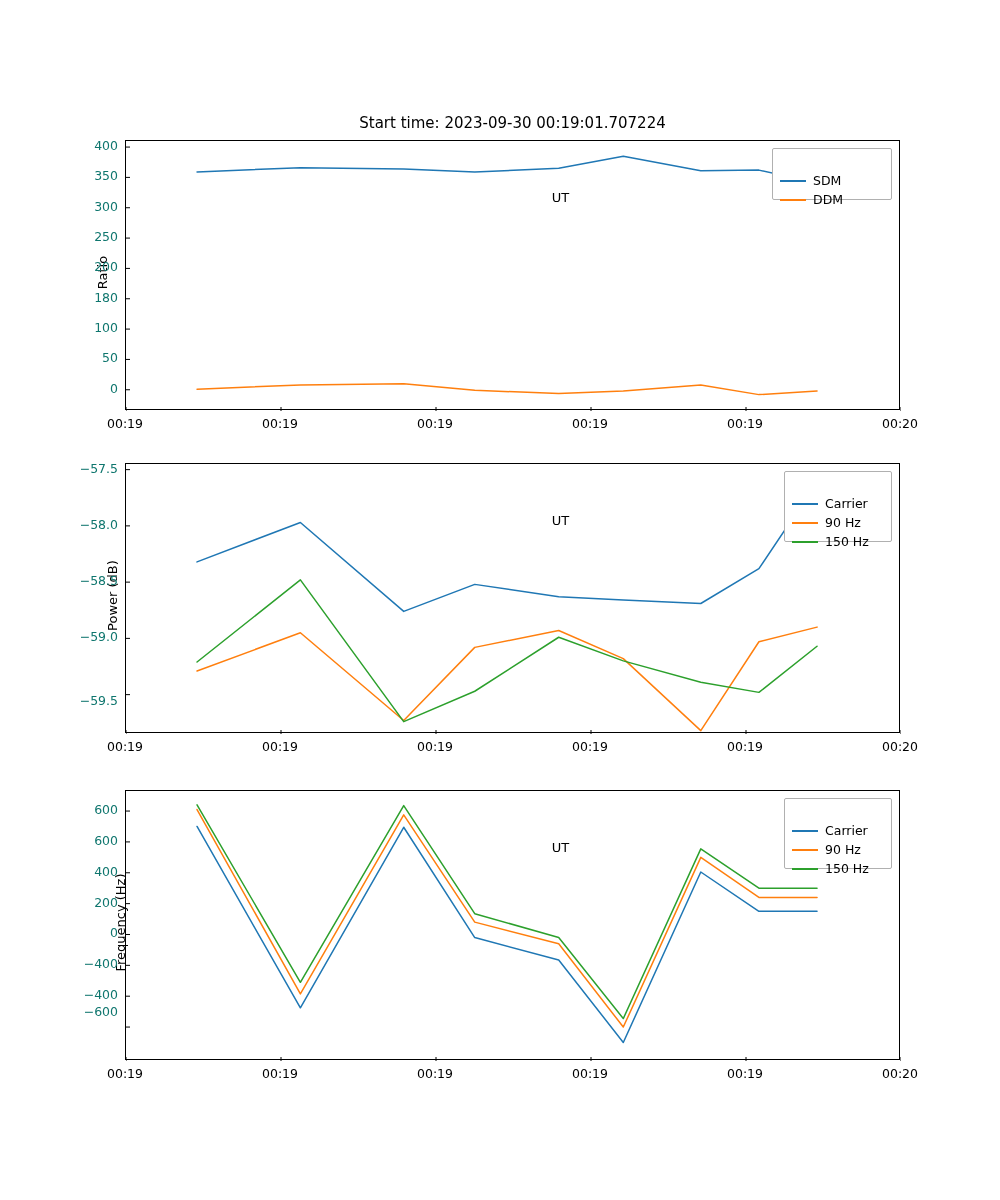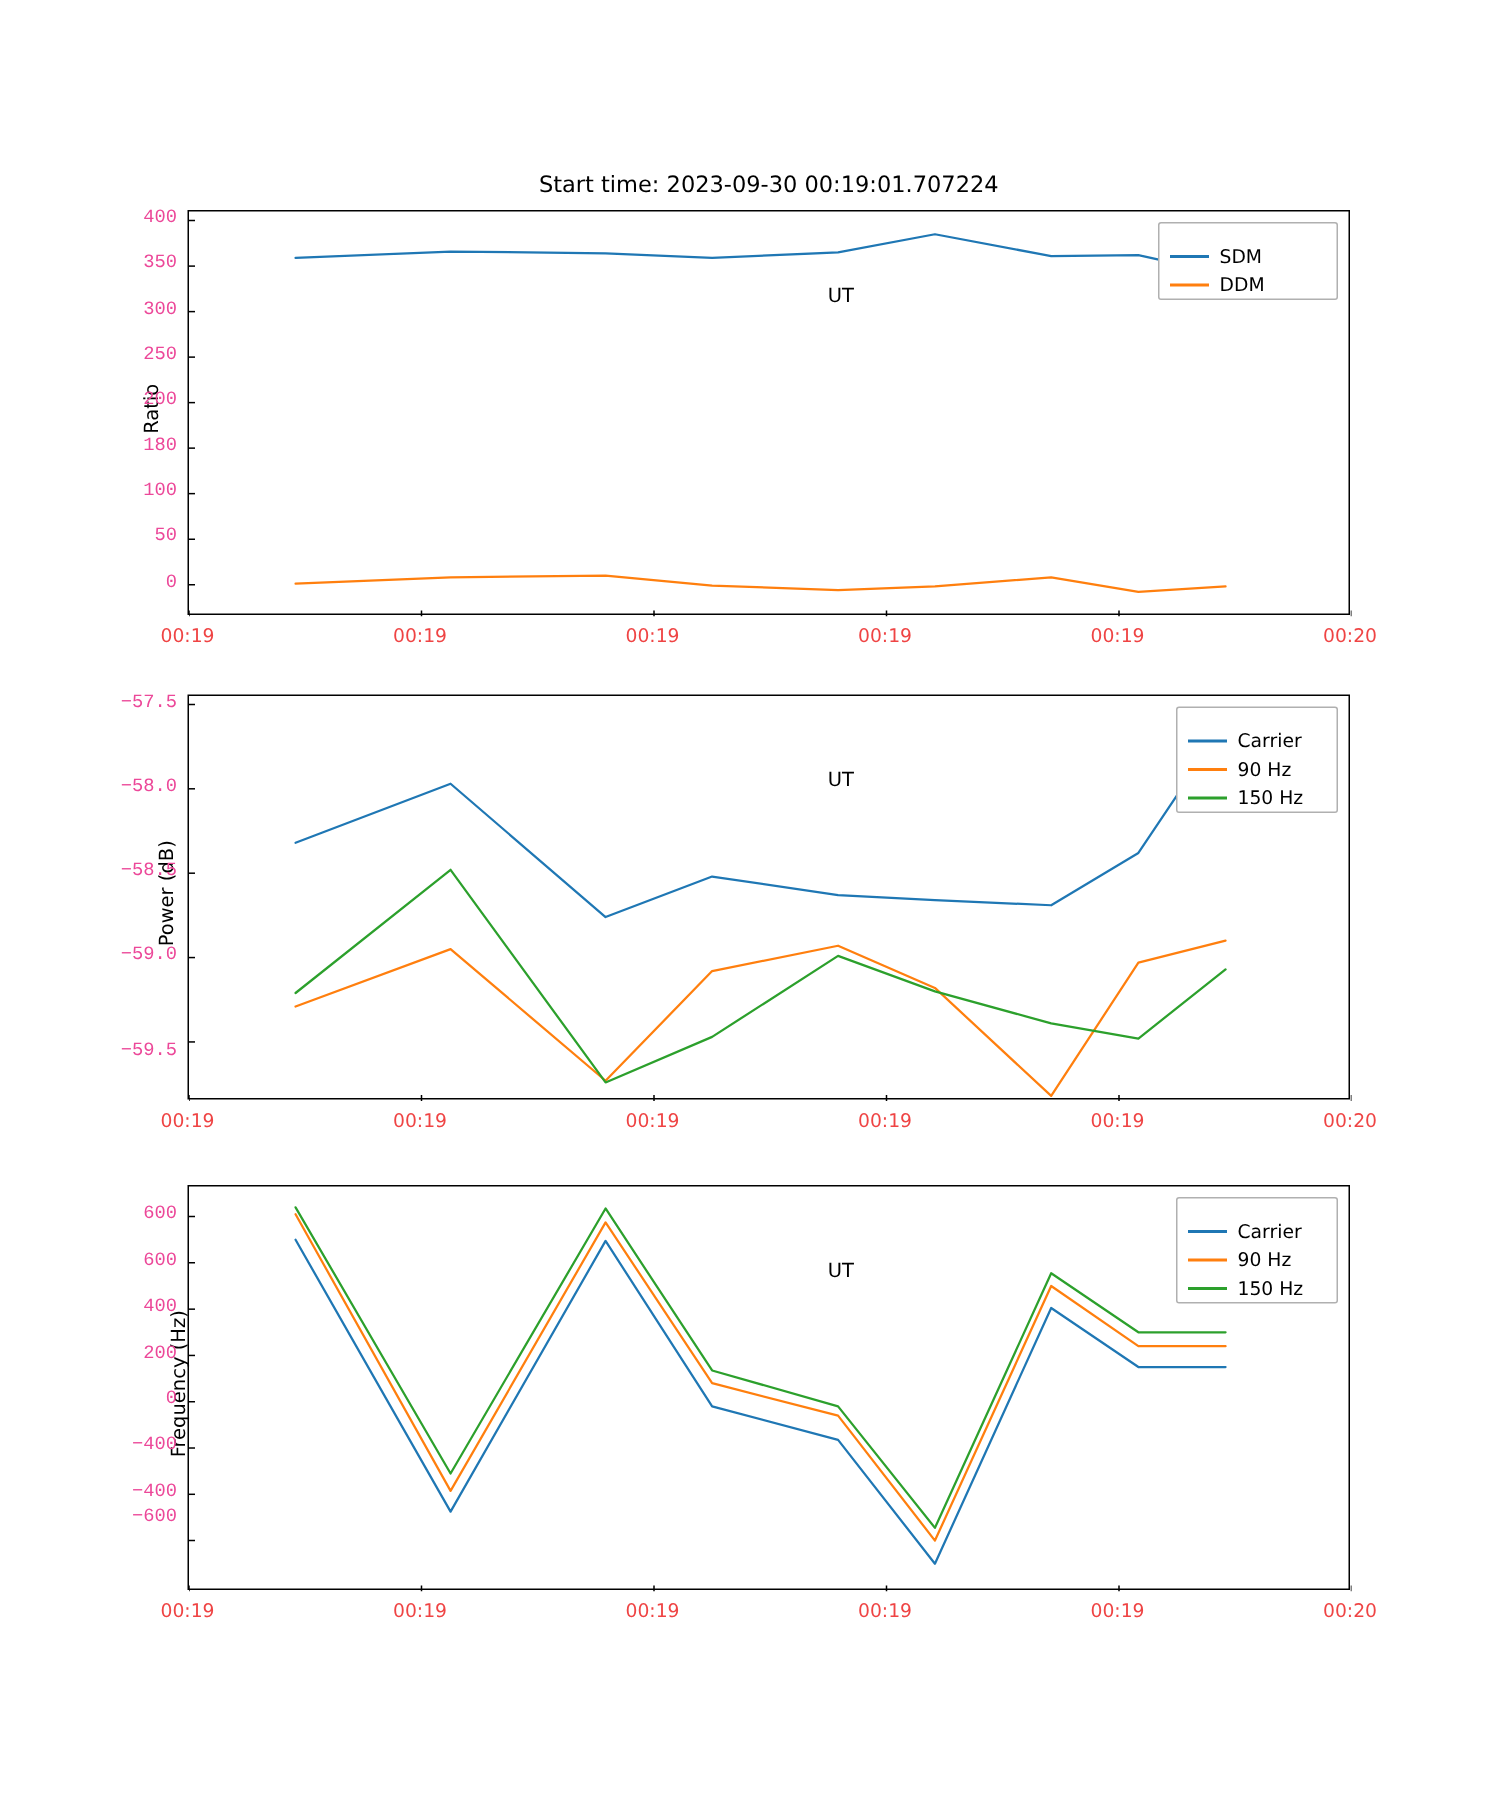--- a/index.html
+++ b/index.html
@@ -51,38 +51,37 @@
   .xlabel {
     position: absolute;
     text-align: center;
     font-size: 13px;
     color: #000;
     padding-left: 48px;
   }
   .tick-x {
     position: absolute;
     font-size: 12.5px;
-    color: #ef4444;
+    color: #000000;
     text-align: center;
     white-space: nowrap;
   }
   .tick-y {
     position: absolute;
     font-size: 12.5px;
-    color: #ec4899;
+    color: #0f766e;
     text-align: right;
     white-space: nowrap;
-    font-family: Liberation Mono, monospace;
   }
   .legend {
     position: absolute;
     border: 1px solid #b0b0b0;
     background: #ffffff;
     border-radius: 2px;
-    padding: 12px 7px;
+    padding: 22px 7px;
     box-sizing: border-box;
   }
   .legend-row {
     display: flex;
     align-items: center;
     height: 19px;
   }
   .legend-swatch {
     width: 26px;
     height: 2px;

